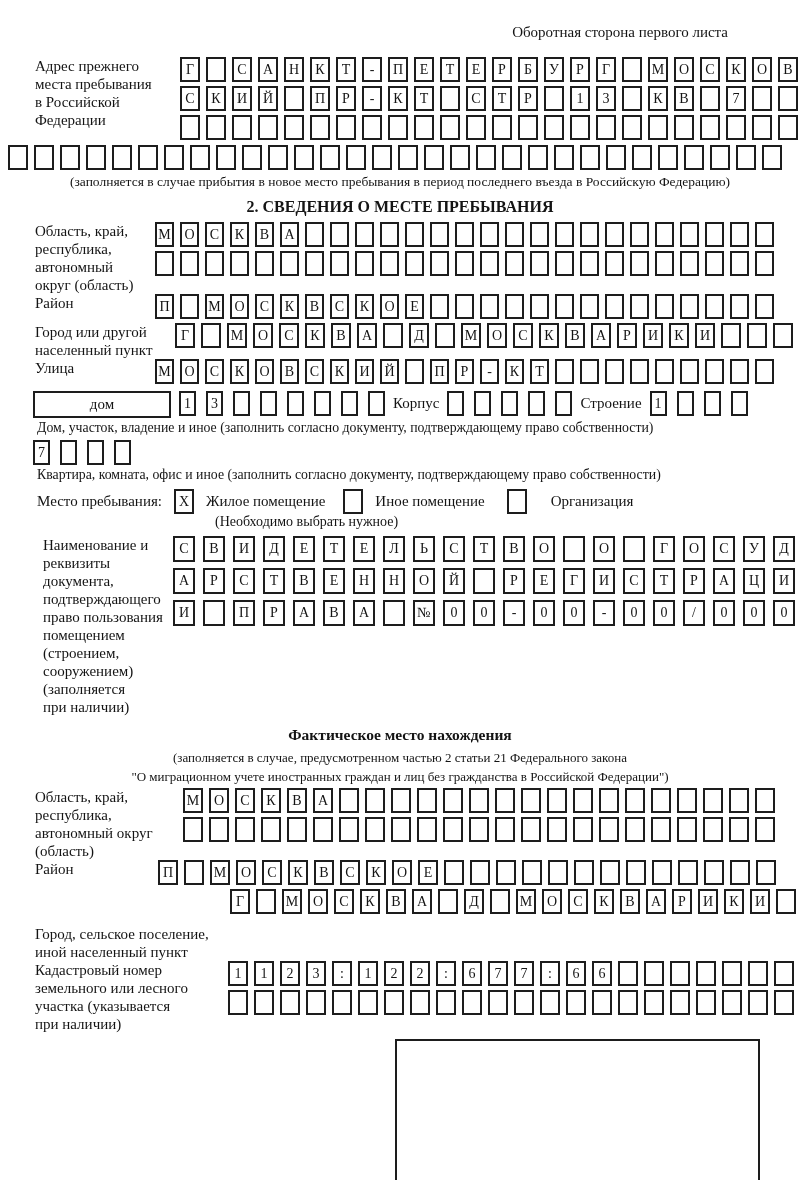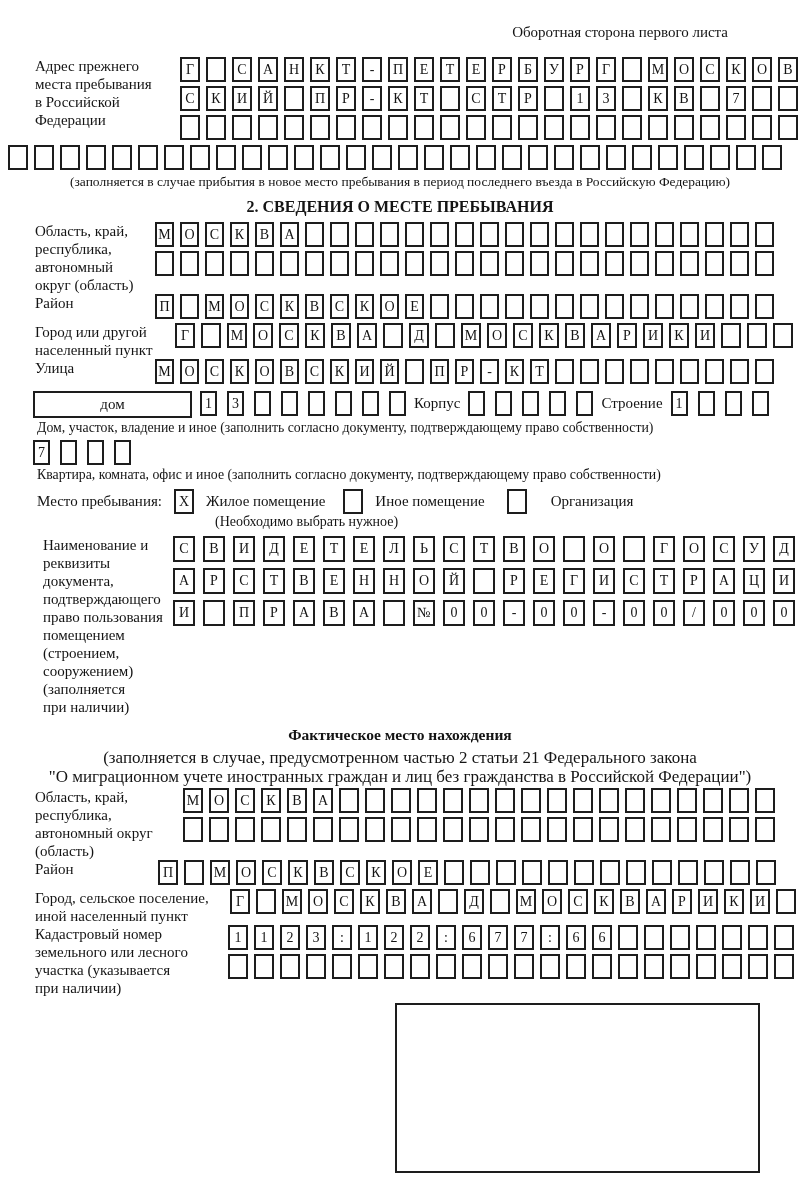--- a/index.html
+++ b/index.html
@@ -10,21 +10,21 @@
   }
   .header-note{ text-align:right; padding:24px 72px 0 0; font-size:15px; }
   .block{ display:flex; align-items:flex-start; margin-left:35px; }
   .label{ line-height:18px; font-size:15px; flex:0 0 auto; }
   .w145{ width:145px; }
   .w120{ width:120px; }
   .w140{ width:140px; }
   .w130{ width:130px;margin-left:8px; }
   .w148{ width:148px; }
   .w123{ width:123px; }
-  .w195{ width:195px; }
+  .w195{ width:195px;margin-top:36px; }
   .w190{ width:193px; }
   .rows{ display:flex; flex-direction:column; }
   .boxrow{ display:flex; margin-bottom:4px; }
   .g6{ gap:6px; } .g8{ gap:8px; } .g10{ gap:10px; }
   .cell{
     box-sizing:border-box; width:20px; height:25px; background:#fff;
     border:2px solid #1d1d1d; display:flex; align-items:center; justify-content:center;
     font-size:14px; line-height:1; flex:0 0 auto;
   }
   .c25 .cell{ width:19px; }
@@ -36,21 +36,21 @@
   .sec-title{ font-size:16px; font-weight:bold; text-align:center; margin:8px 0 6px 0; }
   .sub-title{ font-size:15.5px; font-weight:bold; text-align:center; margin:10px 0 4px 0; }
   .widebox{
     box-sizing:border-box; border:2px solid #1d1d1d; height:27px;
     display:flex; align-items:center; justify-content:center; font-size:15px; flex:0 0 auto;
   }
   .inline-label{ font-size:15px; line-height:25px; white-space:nowrap; }
   .caption{ font-size:13.8px; margin:2px 0 4px 37px; }
   .mesto-row{ display:flex; align-items:center; gap:12px; margin:6px 0 0 37px; }
   .mesto-note{ font-size:14px; margin:0 0 4px 215px; }
-  .fact-note{ font-size:17px; text-align:center; line-height:19px; margin-bottom:2px; }
+  .fact-note{ font-size:13px; text-align:center; line-height:19px; margin-bottom:2px; }
   .stamp-box{
     box-sizing:border-box; border:2px solid #1d1d1d; width:365px; height:170px;
     margin:6px 0 0 395px; background:#fff;
   } .mt6{margin-top:6px;}
 </style>
 </head>
 <body>
 
 <div class="header-note">Оборотная сторона первого листа</div>
 
@@ -332,21 +332,21 @@
       <div class="cell"></div>
       <div class="cell"></div>
       <div class="cell"></div>
       <div class="cell"></div>
       <div class="cell"></div>
       <div class="cell"></div>
     </div>
 </section>
 
 <div class="block" style="margin-left:33px; margin-top:3px; gap:8px;">
-  <div class="widebox" style="width:159px;">дом</div>
+  <div class="widebox" style="width:138px;">дом</div>
   <div class="boxrow g10 digits" style="margin-bottom:0;">
       <div class="cell">1</div>
       <div class="cell">3</div>
       <div class="cell"></div>
       <div class="cell"></div>
       <div class="cell"></div>
       <div class="cell"></div>
       <div class="cell"></div>
       <div class="cell"></div>
     </div>

